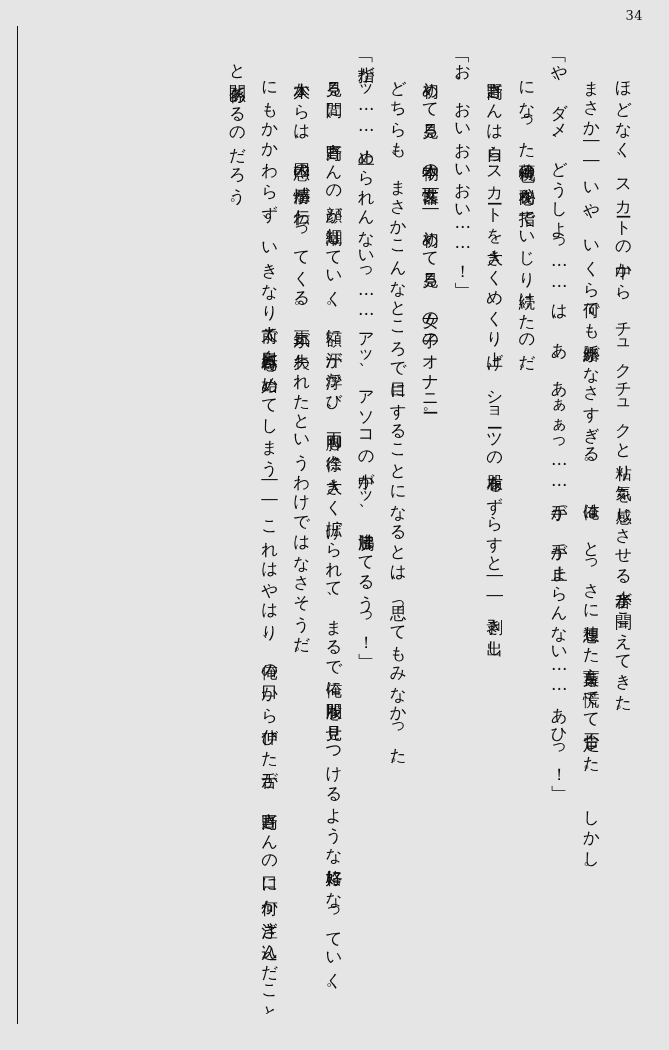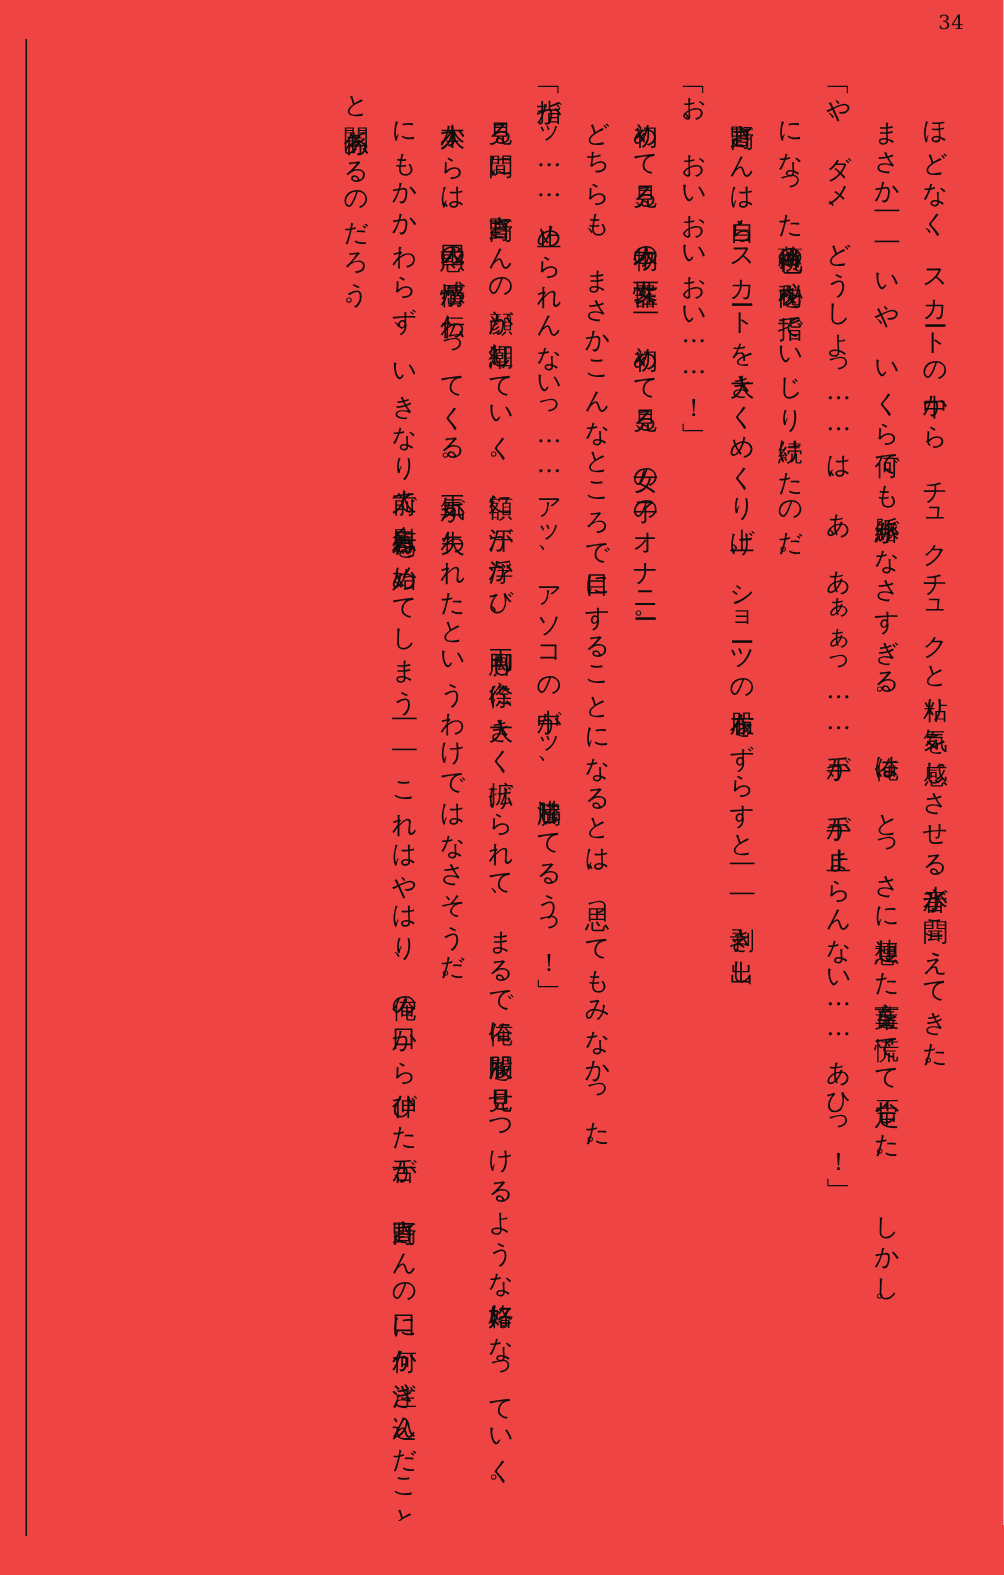--- a/index.html
+++ b/index.html
@@ -7,21 +7,21 @@
     padding: 0;
     background: #ffffff;
   }
   body {
     font-family: "DejaVu Serif", "Liberation Serif", serif;
   }
   .page {
     position: relative;
     width: 669px;
     height: 1050px;
-    background: #ef4444;
+    background: #e5e5e5;
     overflow: hidden;
     box-sizing: border-box;
   }
   
   .page-number {
     position: absolute;
     top: 8px;
     right: 26px;
     font-size: 13px;
     color: #111;

